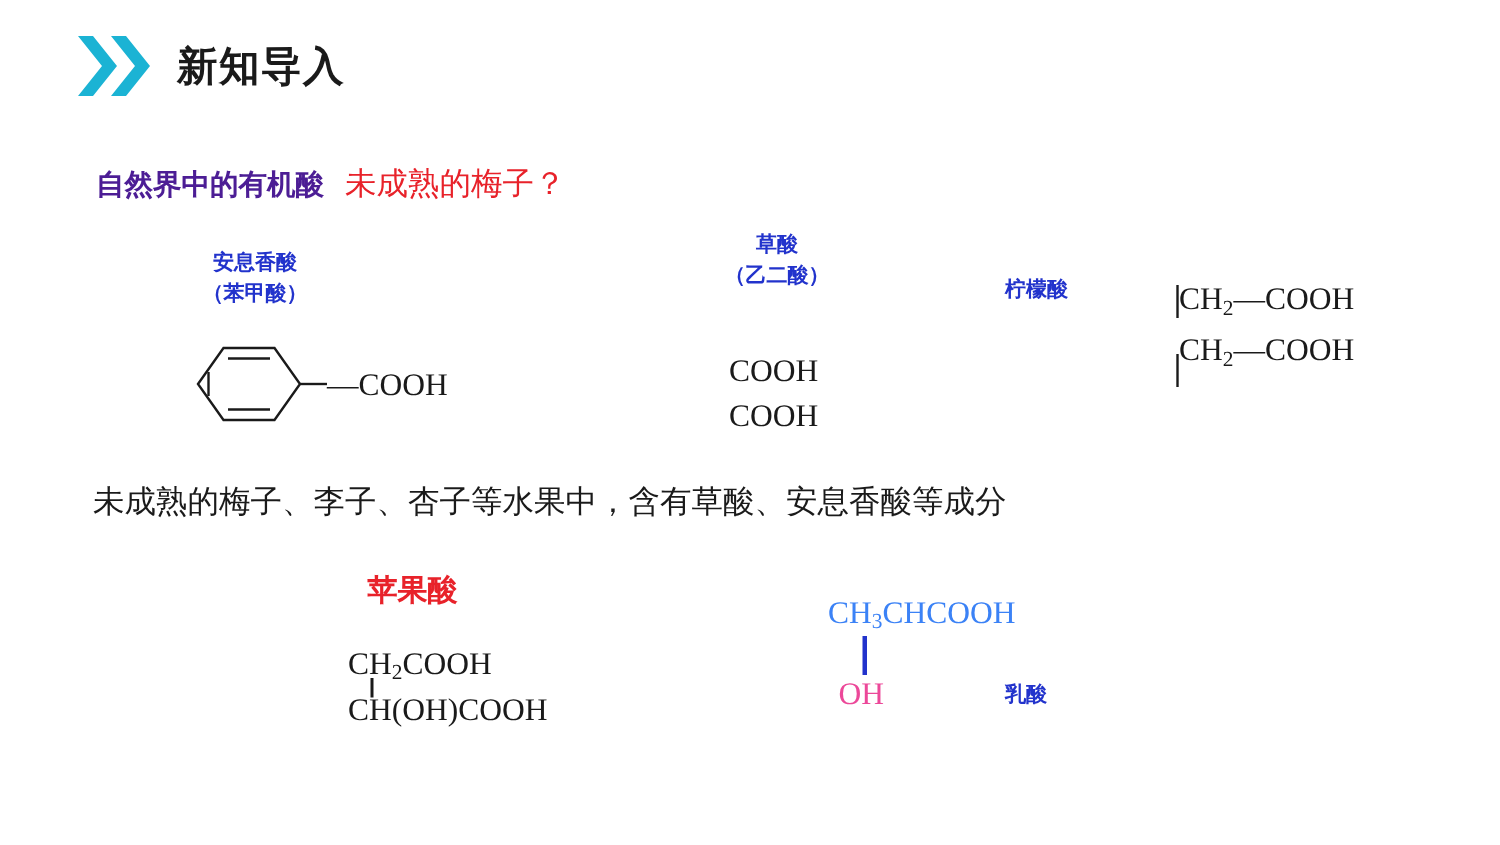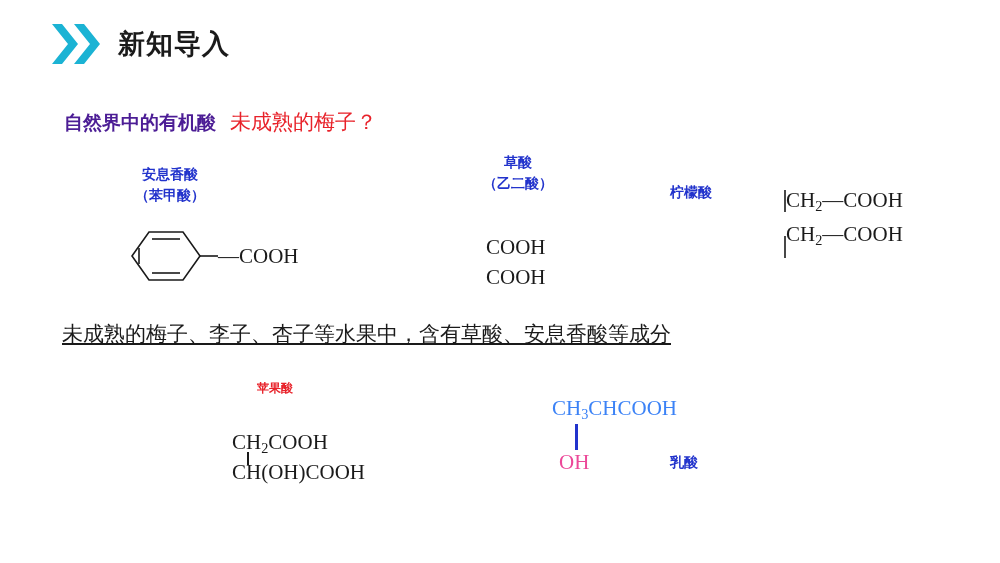--- a/index.html
+++ b/index.html
@@ -70,21 +70,21 @@
     color: #2233cc;
     font-size: 14px;
     font-weight: bold;
     text-align: center;
     line-height: 1.5;
     white-space: nowrap;
   }
   .lbl-red {
     position: absolute;
     color: #e8222a;
-    font-size: 12px;
+    font-size: 20px;
     font-weight: bold;
     text-align: center;
     white-space: nowrap;
   }
 
   
   .formula {
     position: absolute;
     font-family: "Liberation Serif", serif;
     color: #1a1a1a;
@@ -133,21 +133,20 @@
   .citric-ind { display: inline-block; width: 59px; }
 
   
   .line2 {
     position: absolute;
     left: 62px;
     top: 320px;
     font-size: 21px;
     color: #1a1a1a;
     white-space: nowrap;
-    text-decoration: underline;
   }
 
   
   .malic {
     position: absolute;
     left: 232px;
     top: 428px;
     font-family: "Liberation Serif", serif;
     font-size: 21px;
     line-height: 1.35;

